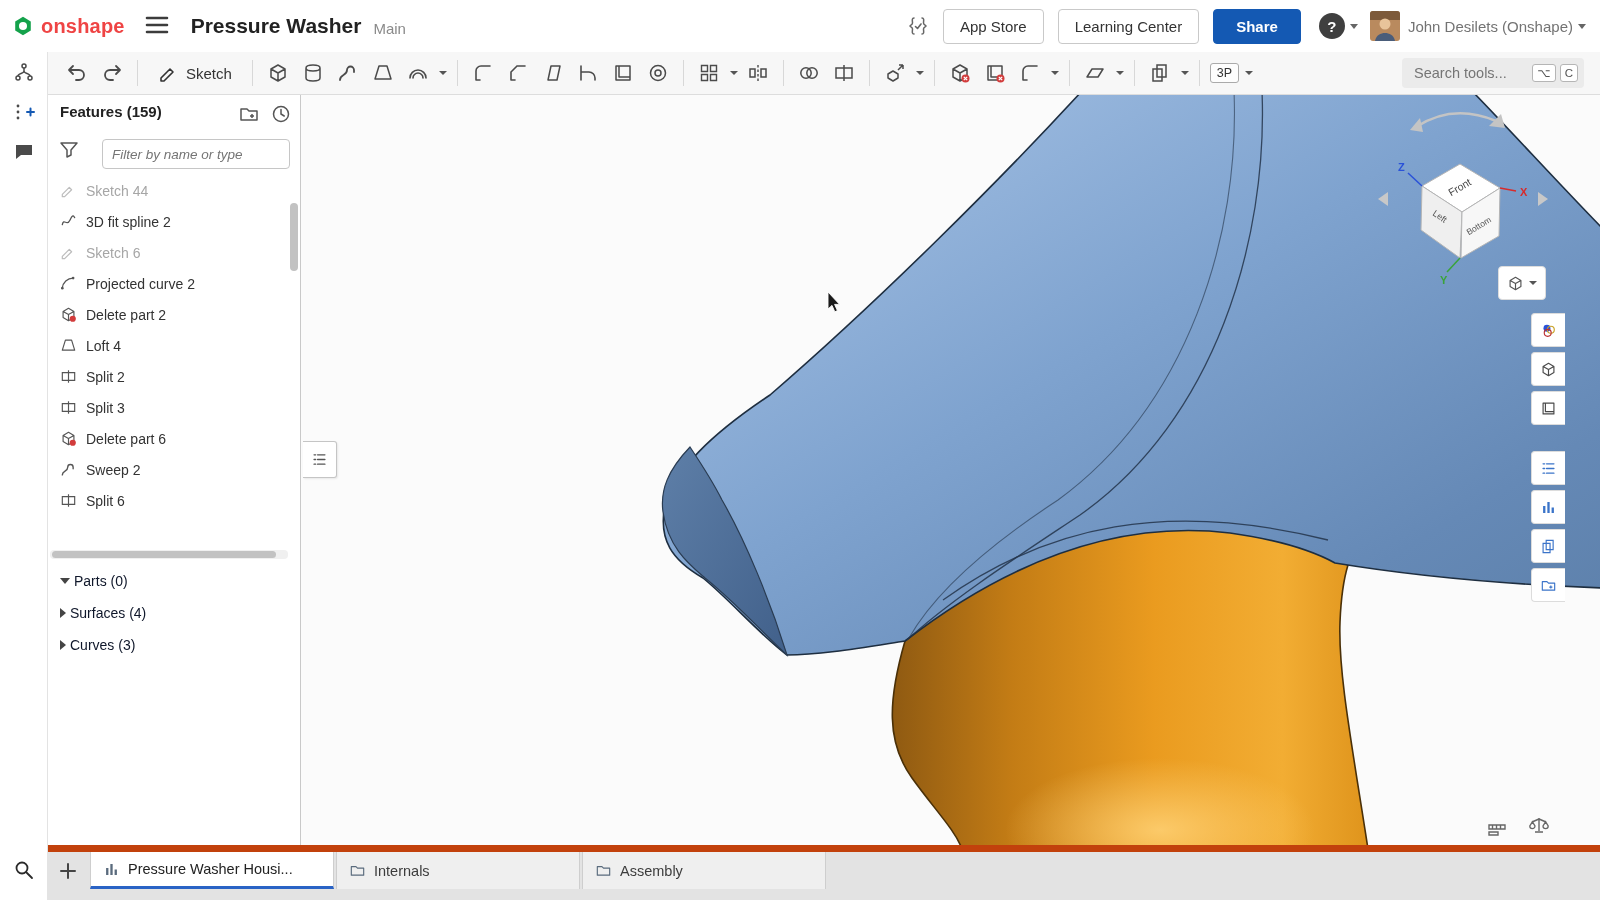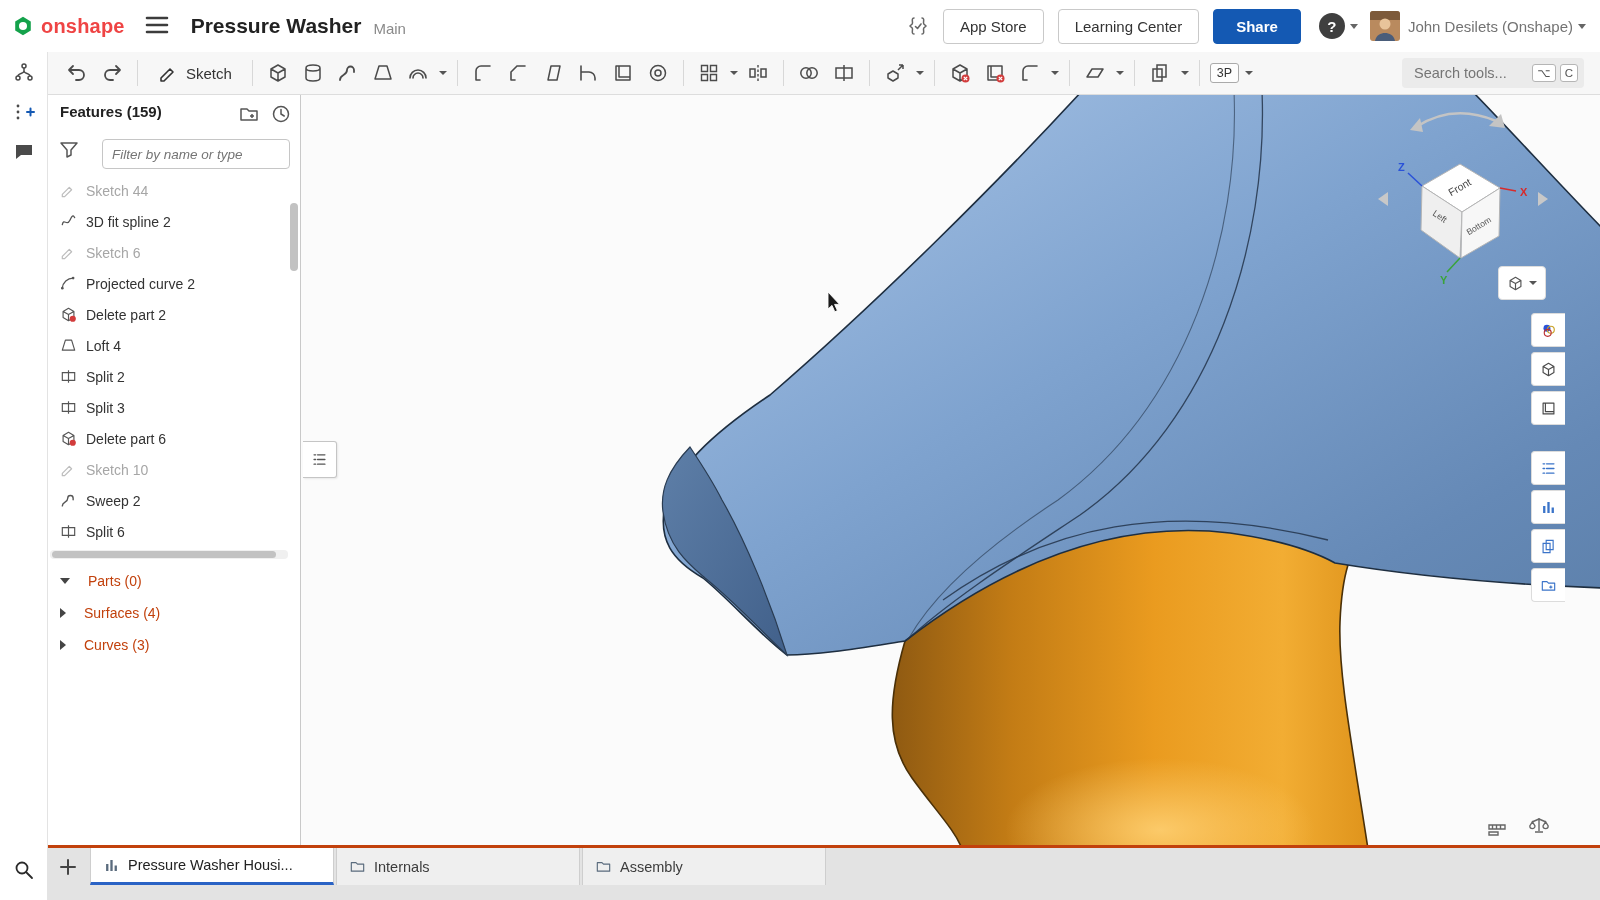--- a/index.html
+++ b/index.html
@@ -75,42 +75,42 @@
   .feat-item{height:31px;display:flex;align-items:center;gap:9px;padding-left:12px;cursor:pointer;}
   .fi-icon{color:#555;display:flex;flex:none;}
   .fi-label{font-size:14px;color:#333;white-space:nowrap;}
   .feat-item.muted .fi-label{color:#a6a6a6;}
   .feat-item.muted .fi-icon{color:#bdbdbd;}
   .vscroll{position:absolute;right:2px;top:90px;width:8px;height:360px;}
   .vscroll .thumb{position:absolute;left:0;top:18px;width:8px;height:68px;background:#c2c2c2;border-radius:4px;cursor:pointer;}
   .hscroll{position:absolute;left:2px;top:455px;width:238px;height:9px;background:#f0f0f0;border-radius:4px;}
   .hscroll .thumb{position:absolute;left:2px;top:1px;width:224px;height:7px;background:#c2c2c2;border-radius:4px;cursor:pointer;}
   .fp-groups{position:absolute;left:0;right:0;top:470px;}
-  .fp-group{height:32px;display:flex;align-items:center;gap:18px;padding-left:12px;font-size:14px;color:#c2410c;cursor:pointer;}
+  .fp-group{height:32px;display:flex;align-items:center;gap:4px;padding-left:12px;font-size:14px;color:#0f172a;cursor:pointer;}
   .chev{width:0;height:0;display:inline-block;flex:none;}
   .chev.down{border-left:5px solid transparent;border-right:5px solid transparent;border-top:6px solid #444;}
   .chev.right{border-top:5px solid transparent;border-bottom:5px solid transparent;border-left:6px solid #444;}
 
   .panel-toggle{position:absolute;left:303px;top:441px;width:34px;height:37px;background:#fff;
     border:1px solid #c5c5c5;border-left:none;border-radius:0 3px 3px 0;display:flex;align-items:center;
     justify-content:center;color:#555;cursor:pointer;z-index:6;box-shadow:1px 1px 2px rgba(0,0,0,.08);}
 
   
   #right-dock{position:absolute;left:1531px;top:313px;display:flex;flex-direction:column;gap:5px;z-index:6;}
   .dock-btn{width:34px;height:34px;background:#fff;border:1px solid #dcdcdc;border-right:none;
     border-radius:4px 0 0 4px;display:flex;align-items:center;justify-content:center;cursor:pointer;color:#3b74c9;}
   .dock-gap{height:16px;}
   #view-options{position:absolute;left:1498px;top:266px;width:48px;height:34px;background:#fff;
     border:1px solid #ddd;border-radius:4px;display:flex;align-items:center;justify-content:center;
     gap:4px;color:#555;cursor:pointer;z-index:6;}
   .vp-corner{position:absolute;z-index:6;color:#666;cursor:pointer;}
 
   
   #tabbar{position:absolute;left:48px;top:845px;width:1552px;height:55px;background:#e3e3e3;
-    border-top:3px solid #c2410c;}
+    border-top:7px solid #c2410c;}
   .tabs-row{position:absolute;left:0;top:0;height:37px;display:flex;align-items:stretch;}
   .plus-btn{width:40px;display:flex;align-items:center;justify-content:center;color:#444;cursor:pointer;}
   .tab{width:244px;display:flex;align-items:center;gap:8px;padding:0 12px;font-size:14.5px;color:#3c3c3c;
     background:#efefef;border-right:1px solid #cecece;border-left:1px solid #cecece;cursor:pointer;margin-left:2px;}
   .tab .ticon{color:#5a6b7d;display:flex;flex:none;}
   .tab.active{background:#fff;border-bottom:3px solid #2a63c5;font-weight:400;color:#222;}
   .tab-label{white-space:nowrap;overflow:hidden;text-overflow:ellipsis;}
 </style>
 </head>
 <body>
@@ -676,28 +676,20 @@
         </li>
       <li class="feat-item">
           <span class="fi-icon">
             <svg class="ic16" viewBox="0 0 22 22">
               <use href="#s-box"></use>
               <circle cx="16.5" cy="16.5" r="4" fill="#d23c3c"></circle>
             </svg>
           </span>
           <span class="fi-label">Delete part 6</span>
         </li>
-      <li class="feat-item muted">
-          <span class="fi-icon">
-            <svg class="ic16" viewBox="0 0 22 22">
-              <use href="#s-pencil"></use>
-            </svg>
-          </span>
-          <span class="fi-label">Sketch 10</span>
-        </li>
       <li class="feat-item">
           <span class="fi-icon">
             <svg class="ic16" viewBox="0 0 22 22">
               <use href="#s-sweep"></use>
             </svg>
           </span>
           <span class="fi-label">Sweep 2</span>
         </li>
       <li class="feat-item">
           <span class="fi-icon">

